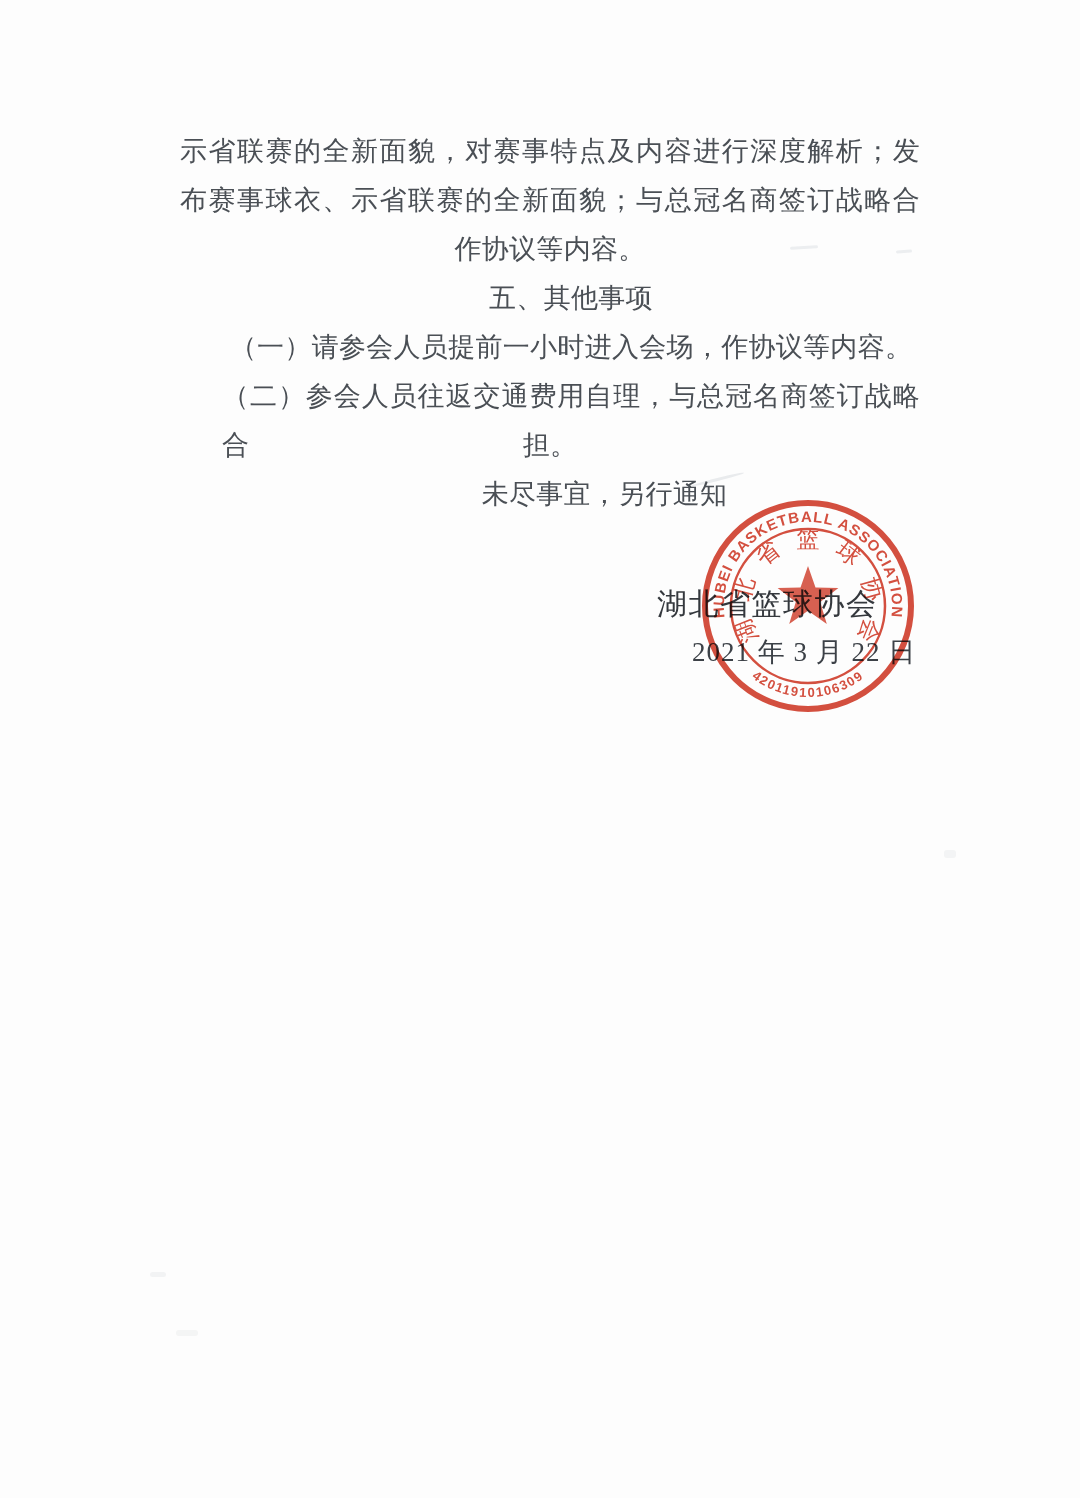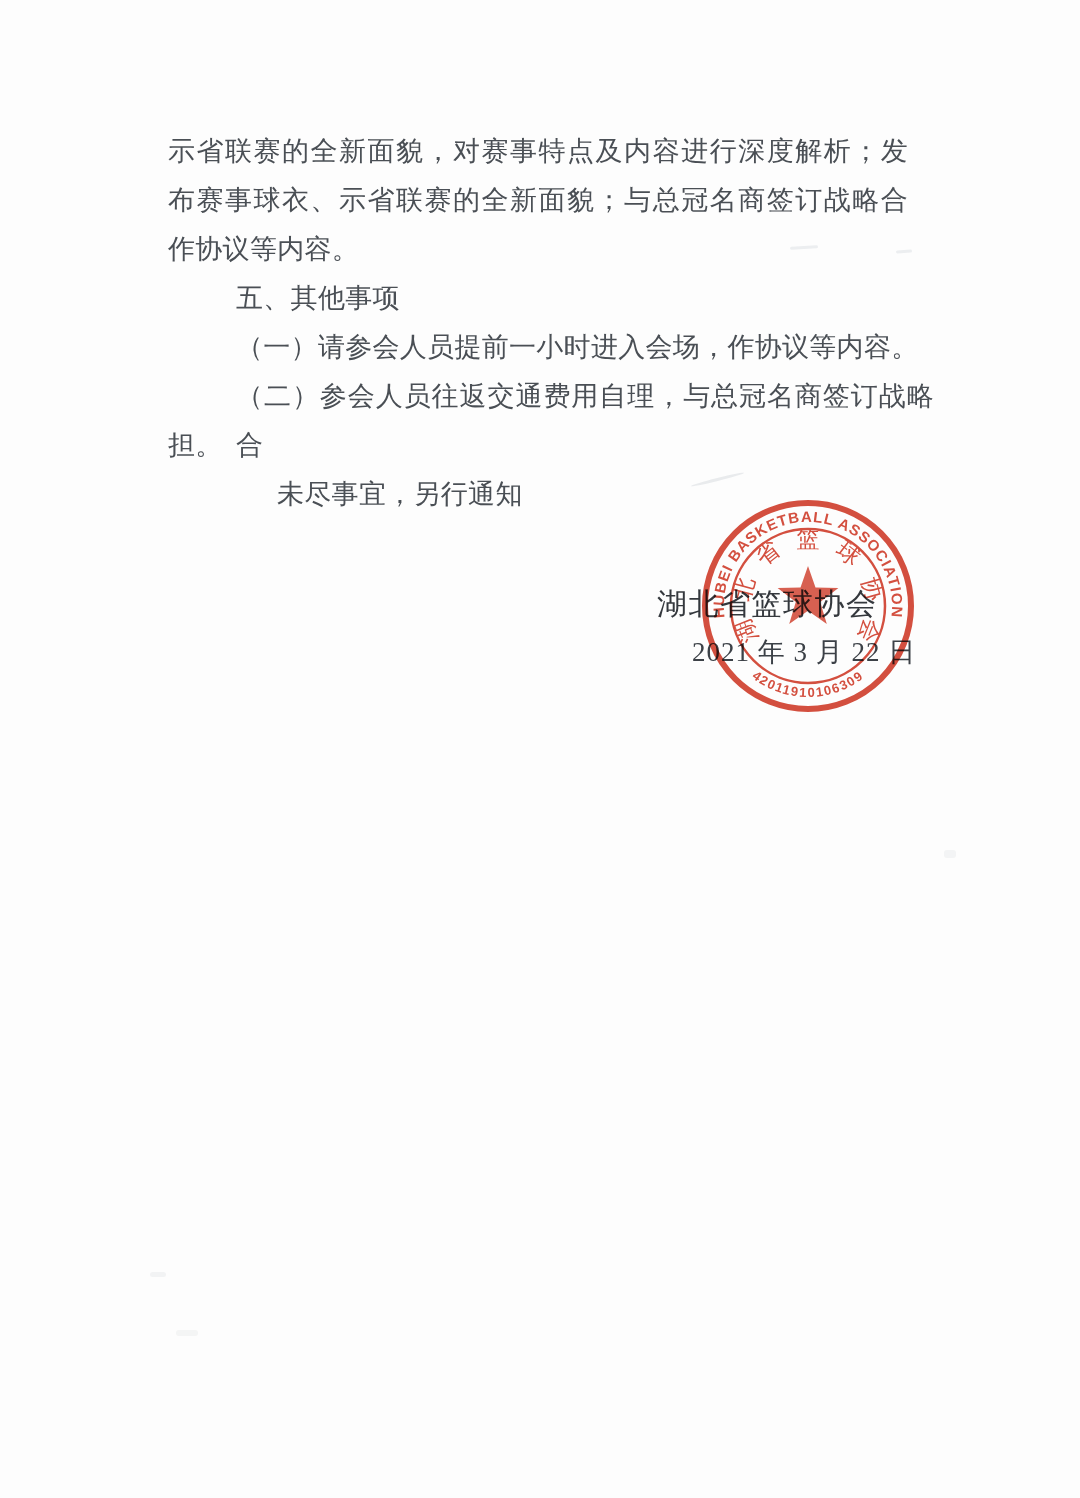--- a/index.html
+++ b/index.html
@@ -8,39 +8,39 @@
     position: relative;
     width: 1080px;
     height: 1498px;
     background: #fdfdfd;
     overflow: hidden;
     font-family: "Liberation Serif", "DejaVu Serif", serif;
   }
   
   .doc-text {
     position: absolute;
-    left: 168px;
+    left: 180px;
     top: 127px;
     width: 740px;
     color: #4a4f55;
     font-size: 27px;
     letter-spacing: 0.3px;
   }
   .doc-line {
     height: 49px;
     line-height: 49px;
     white-space: nowrap;
-    text-align: left;
+    text-align: center;
   }
   .doc-line.justify {
     white-space: normal;
     text-align: justify;
     text-align-last: justify;
   }
-  .doc-line.indent-section { margin-left: 68px; }
+  .doc-line.indent-section { margin-left: 42px; }
   .doc-line.indent-section.justify { width: 698px; }
   .doc-line.indent-deep { margin-left: 109px; }
   
   .sig-org {
     position: absolute;
     left: 657px;
     top: 584px;
     font-size: 30px;
     letter-spacing: 1.5px;
     color: #34383d;

